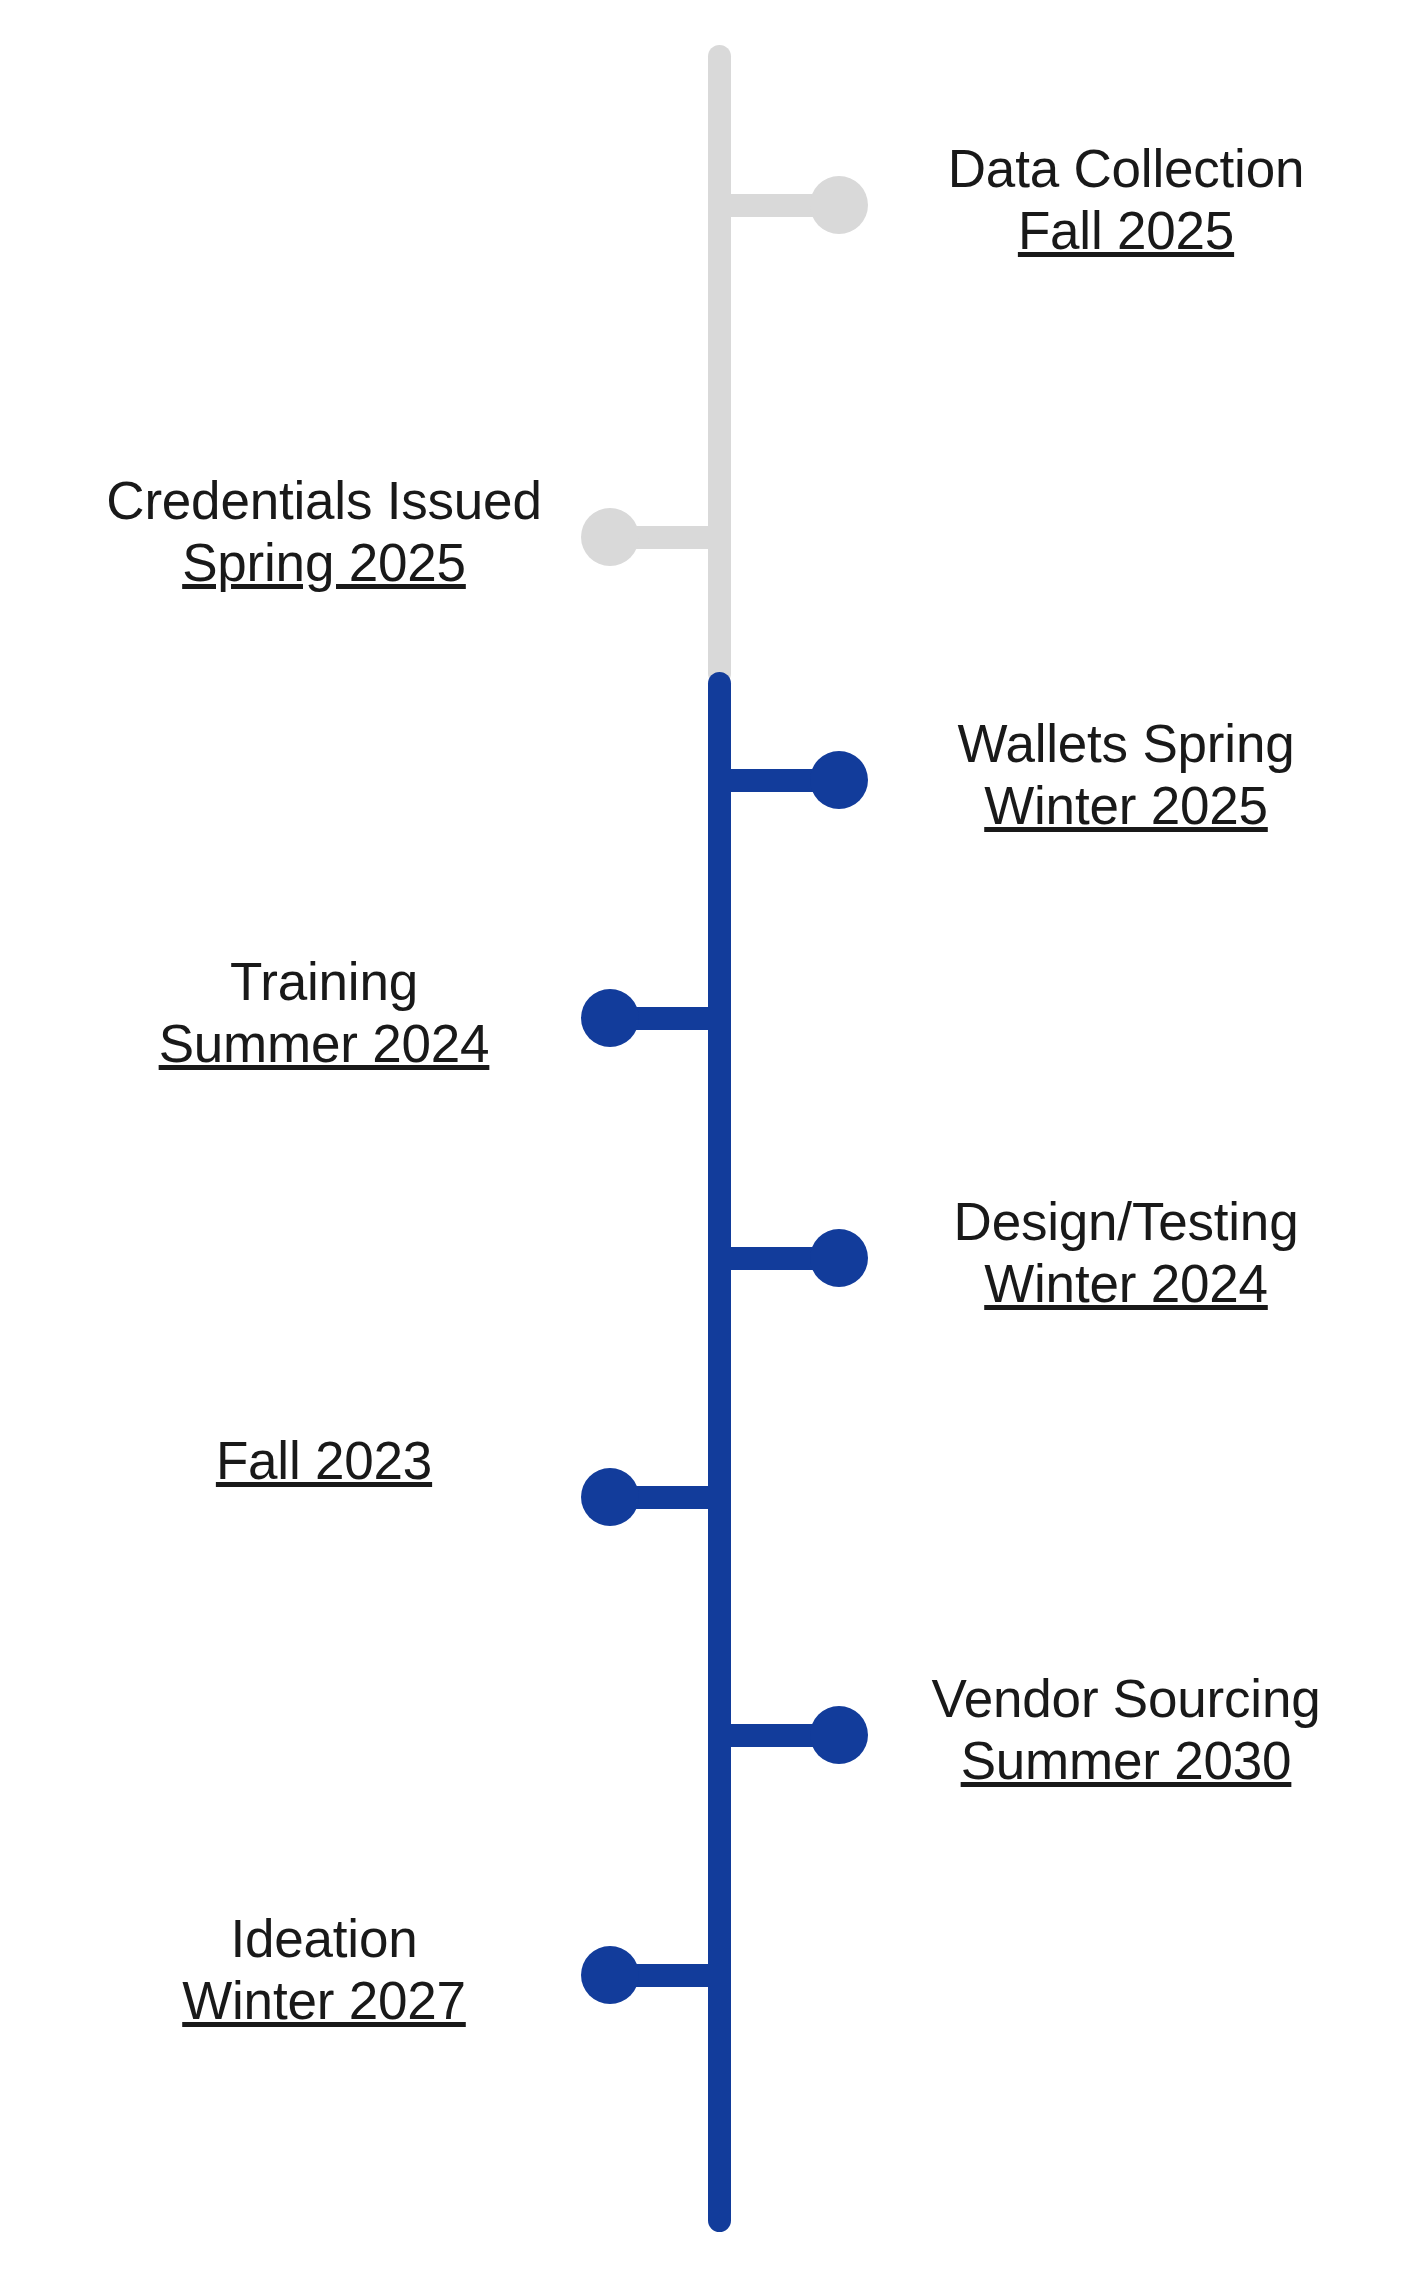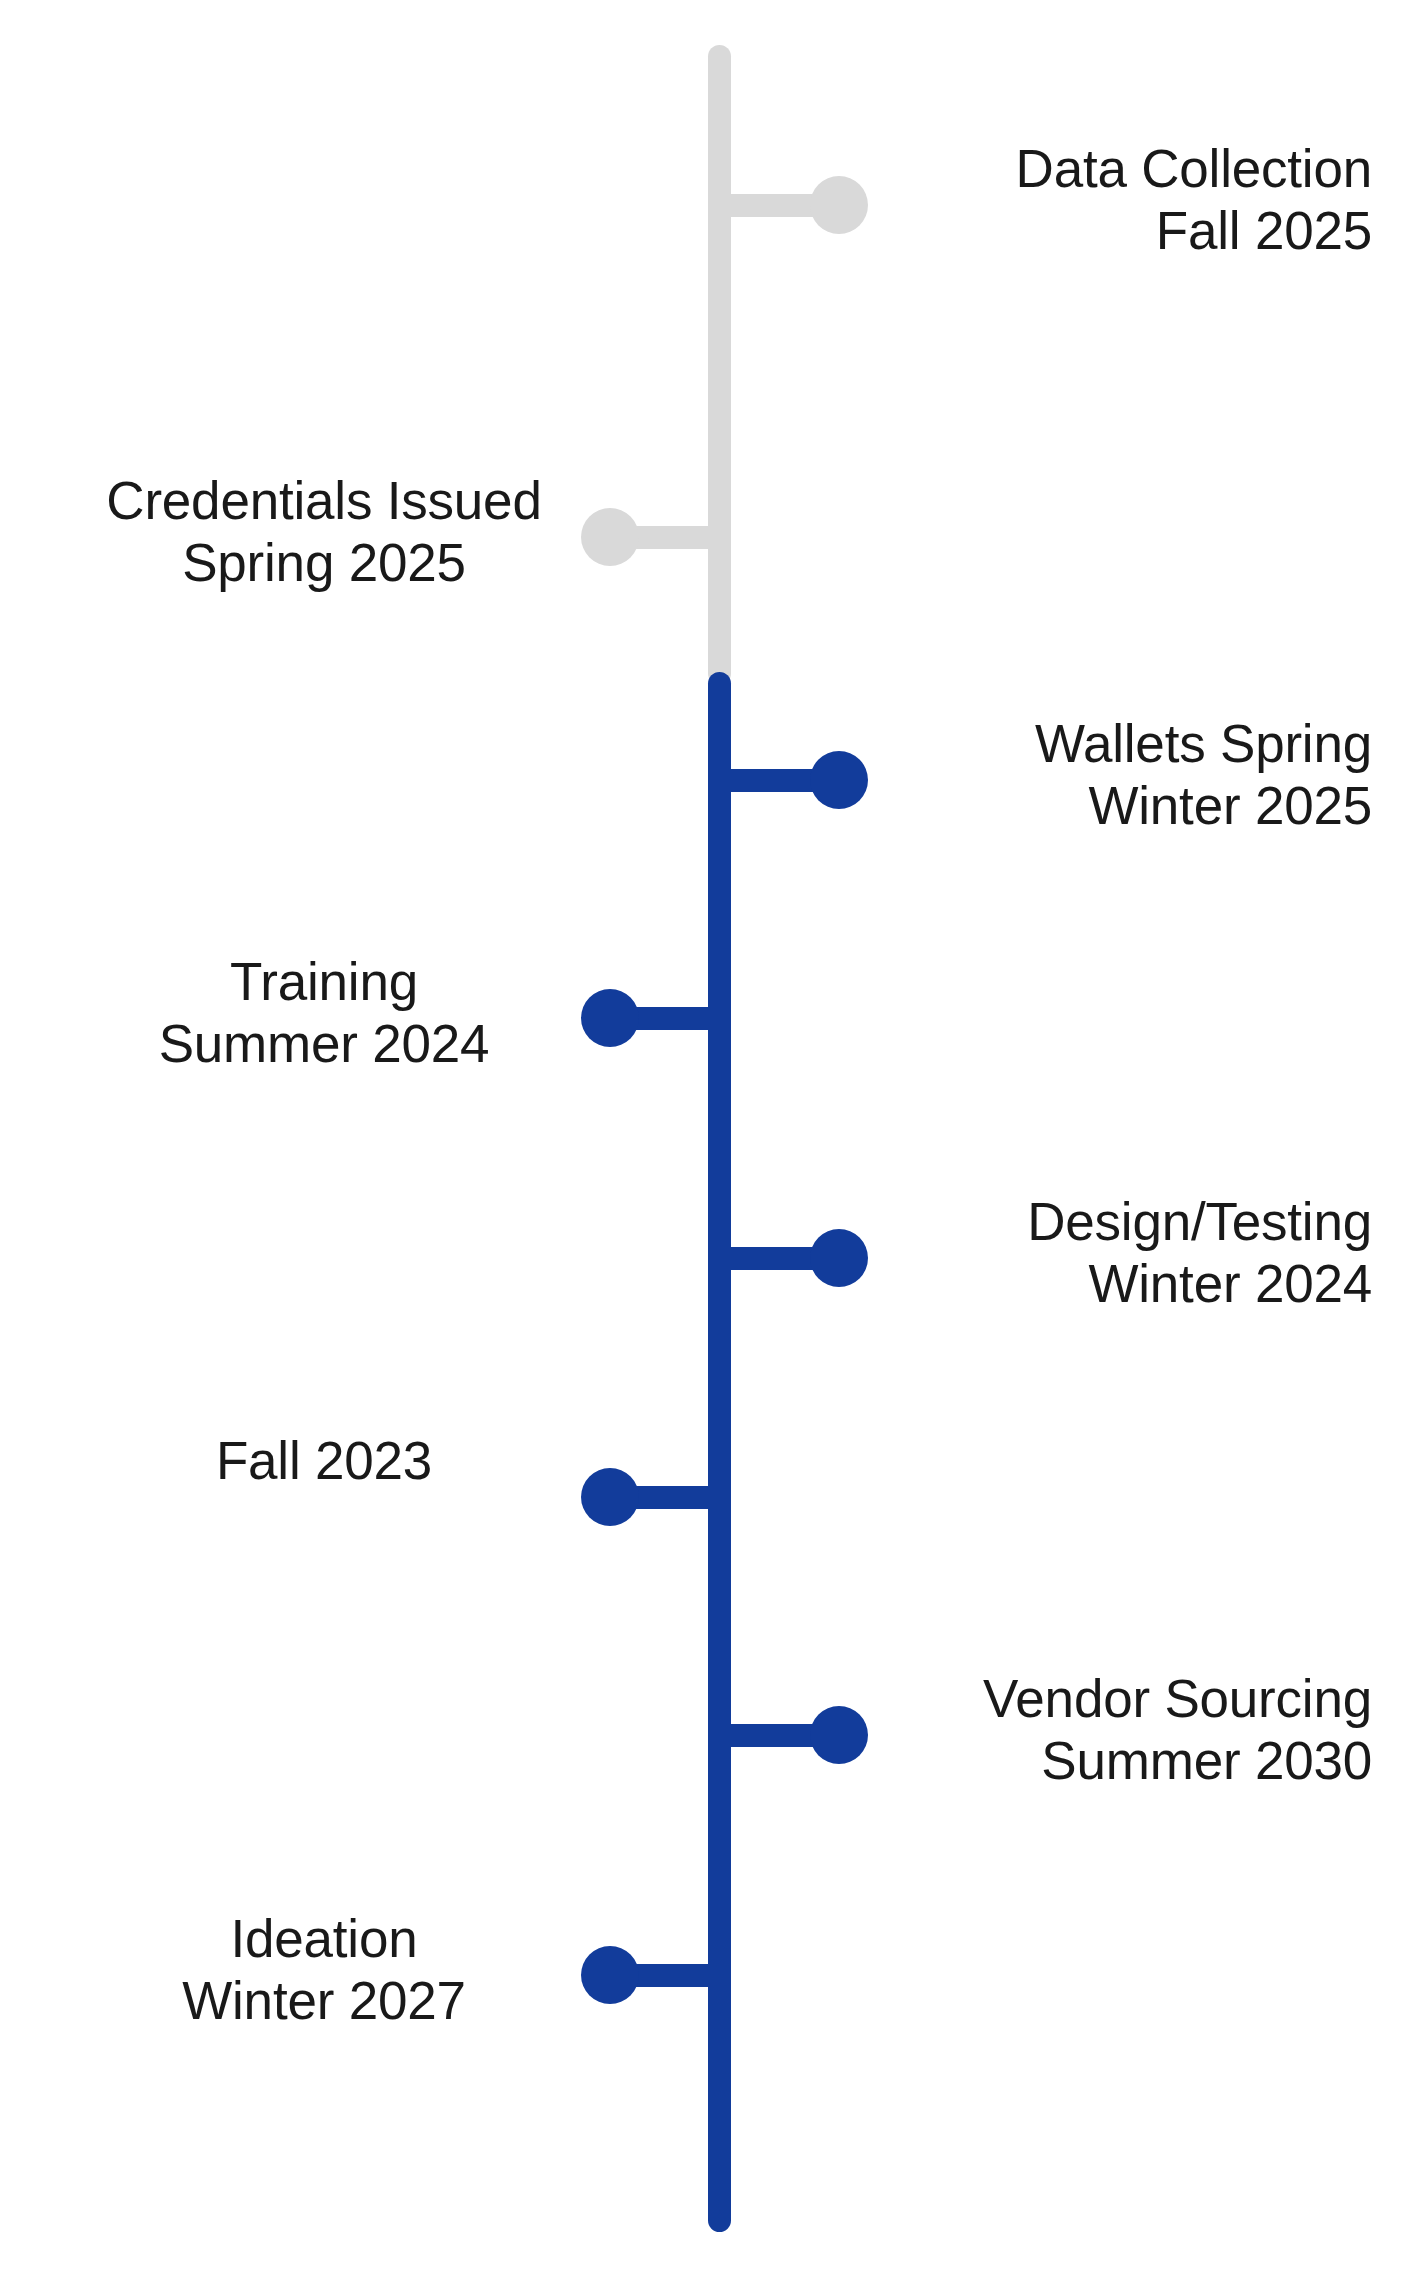--- a/index.html
+++ b/index.html
@@ -81,32 +81,32 @@
     position: absolute;
     color: #191919;
     font-size: 53px;
     line-height: 1.17;
     font-weight: 400;
     letter-spacing: -0.2px;
     white-space: nowrap;
   }
   .milestone.side-right > .label-block {
     left: 880px;
-    text-align: right;
+    text-align: center;
     width: 492px;
     top: -67px;
   }
   .milestone.side-left > .label-block {
     right: 804px;
     text-align: center;
     width: 560px;
     top: -67px;
   }
   .label-title { display: block; }
-  .label-date  { display: block; }
+  .label-date  { display: block; text-decoration: underline; }
 </style>
 </head>
 <body>
 
 <div id="timeline-canvas">
 
   <div class="spine spine-upcoming"></div>
 
   <div class="spine spine-done"></div>
 

